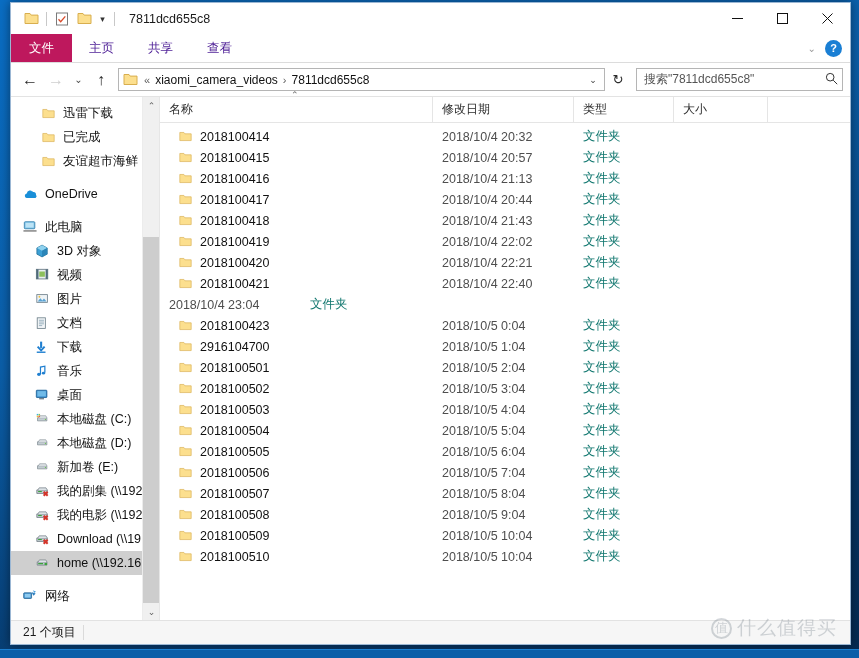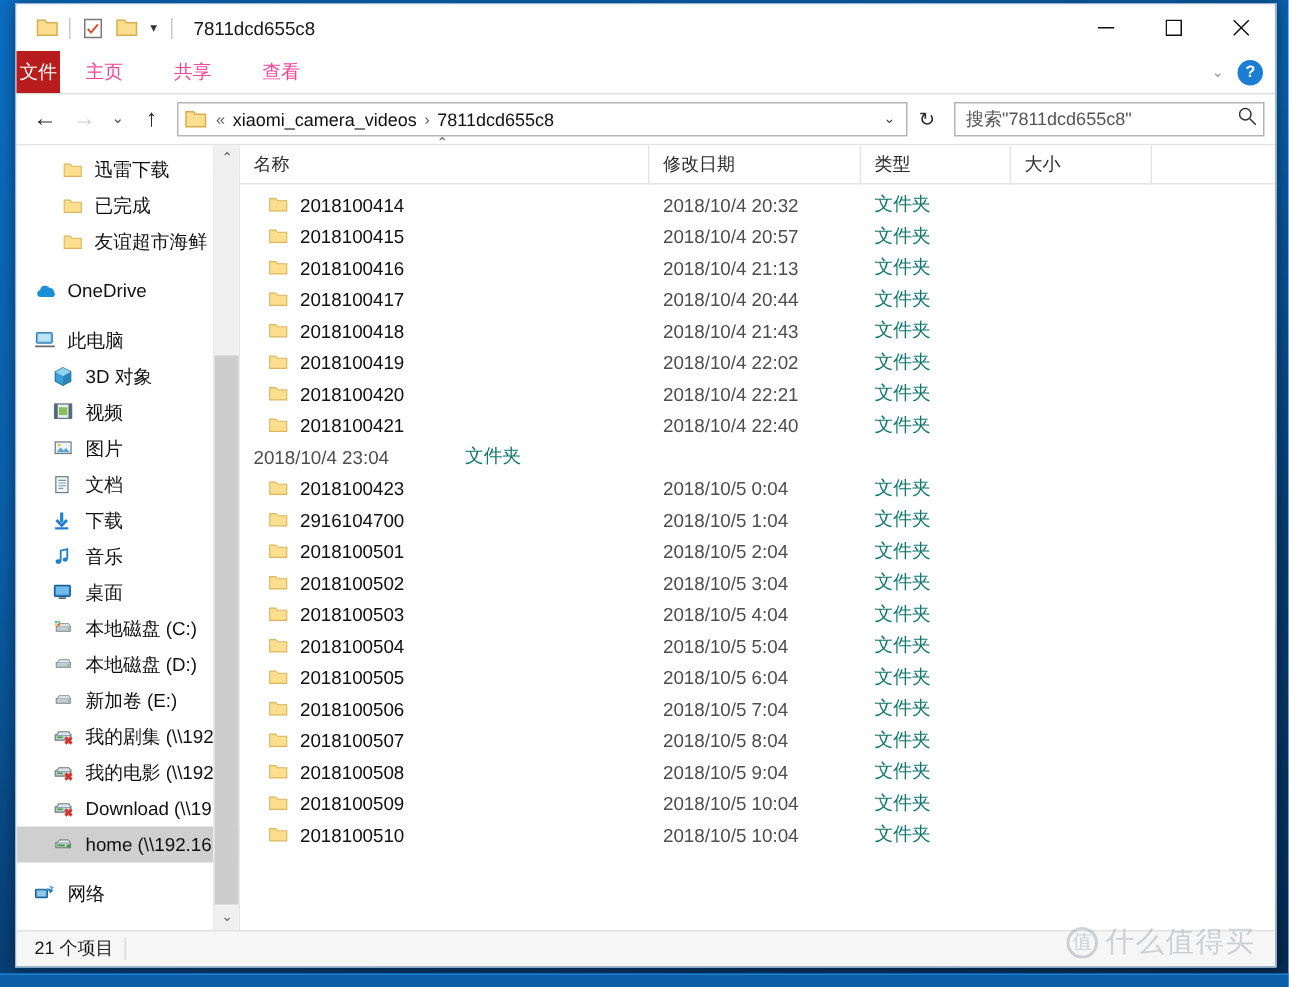--- a/index.html
+++ b/index.html
@@ -80,27 +80,27 @@
     background: #ffffff;
     display: flex;
     align-items: stretch;
     border-bottom: 1px solid #dcdcdc;
     flex: 0 0 auto;
   }
   .tab {
     padding: 0 17px;
     display: flex; align-items: center;
     font-size: 12.5px;
-    color: #ec4899;
+    color: #4c1d95;
     white-space: nowrap;
   }
   .tab.file {
-    background: #b91c1c;
+    background: #be185d;
     color: #ffffff;
-    padding: 0 2px;
+    padding: 0 18px;
   }
   .ribbon-right {
     margin-left: auto;
     display: flex; align-items: center;
     padding-right: 8px;
     gap: 9px;
   }
   .chev-expand { color: #9a9a9a; font-size: 10px; }
   .help-icon {
     width: 17px; height: 17px; border-radius: 50%;

